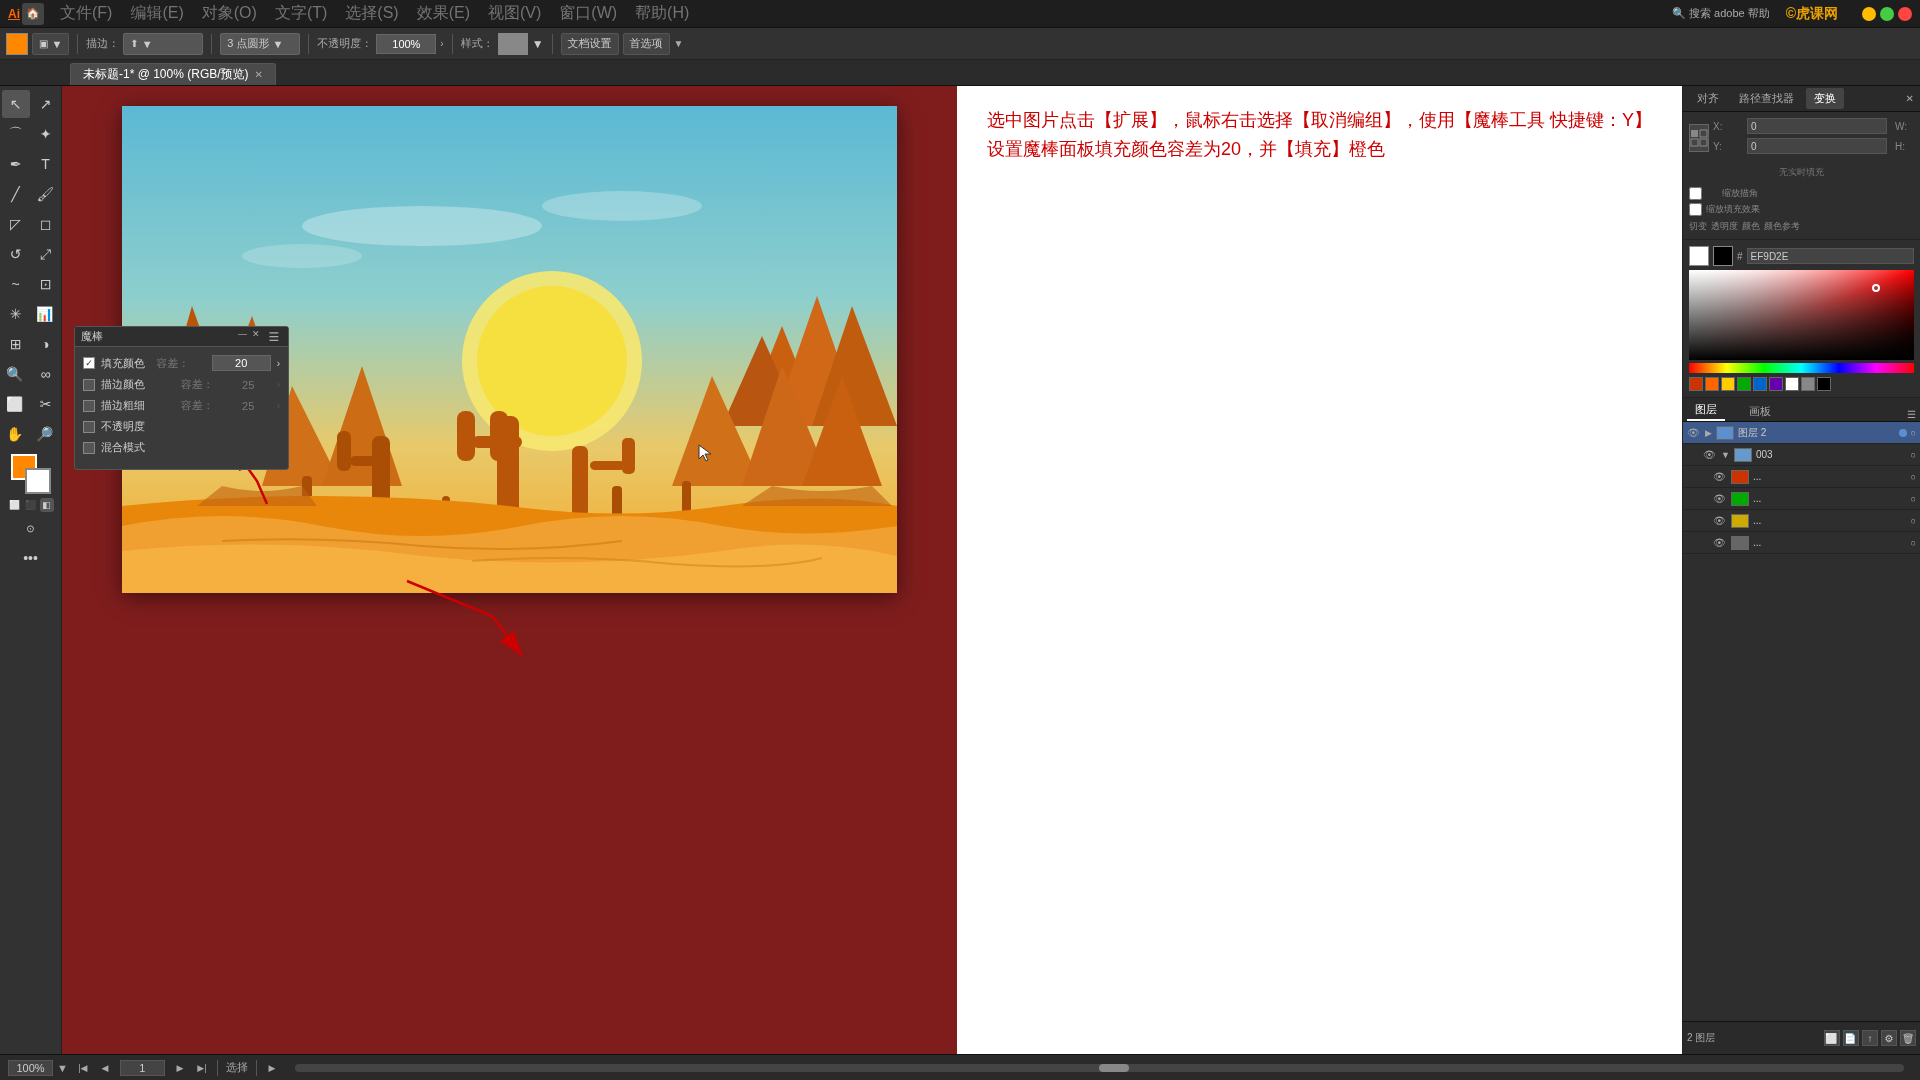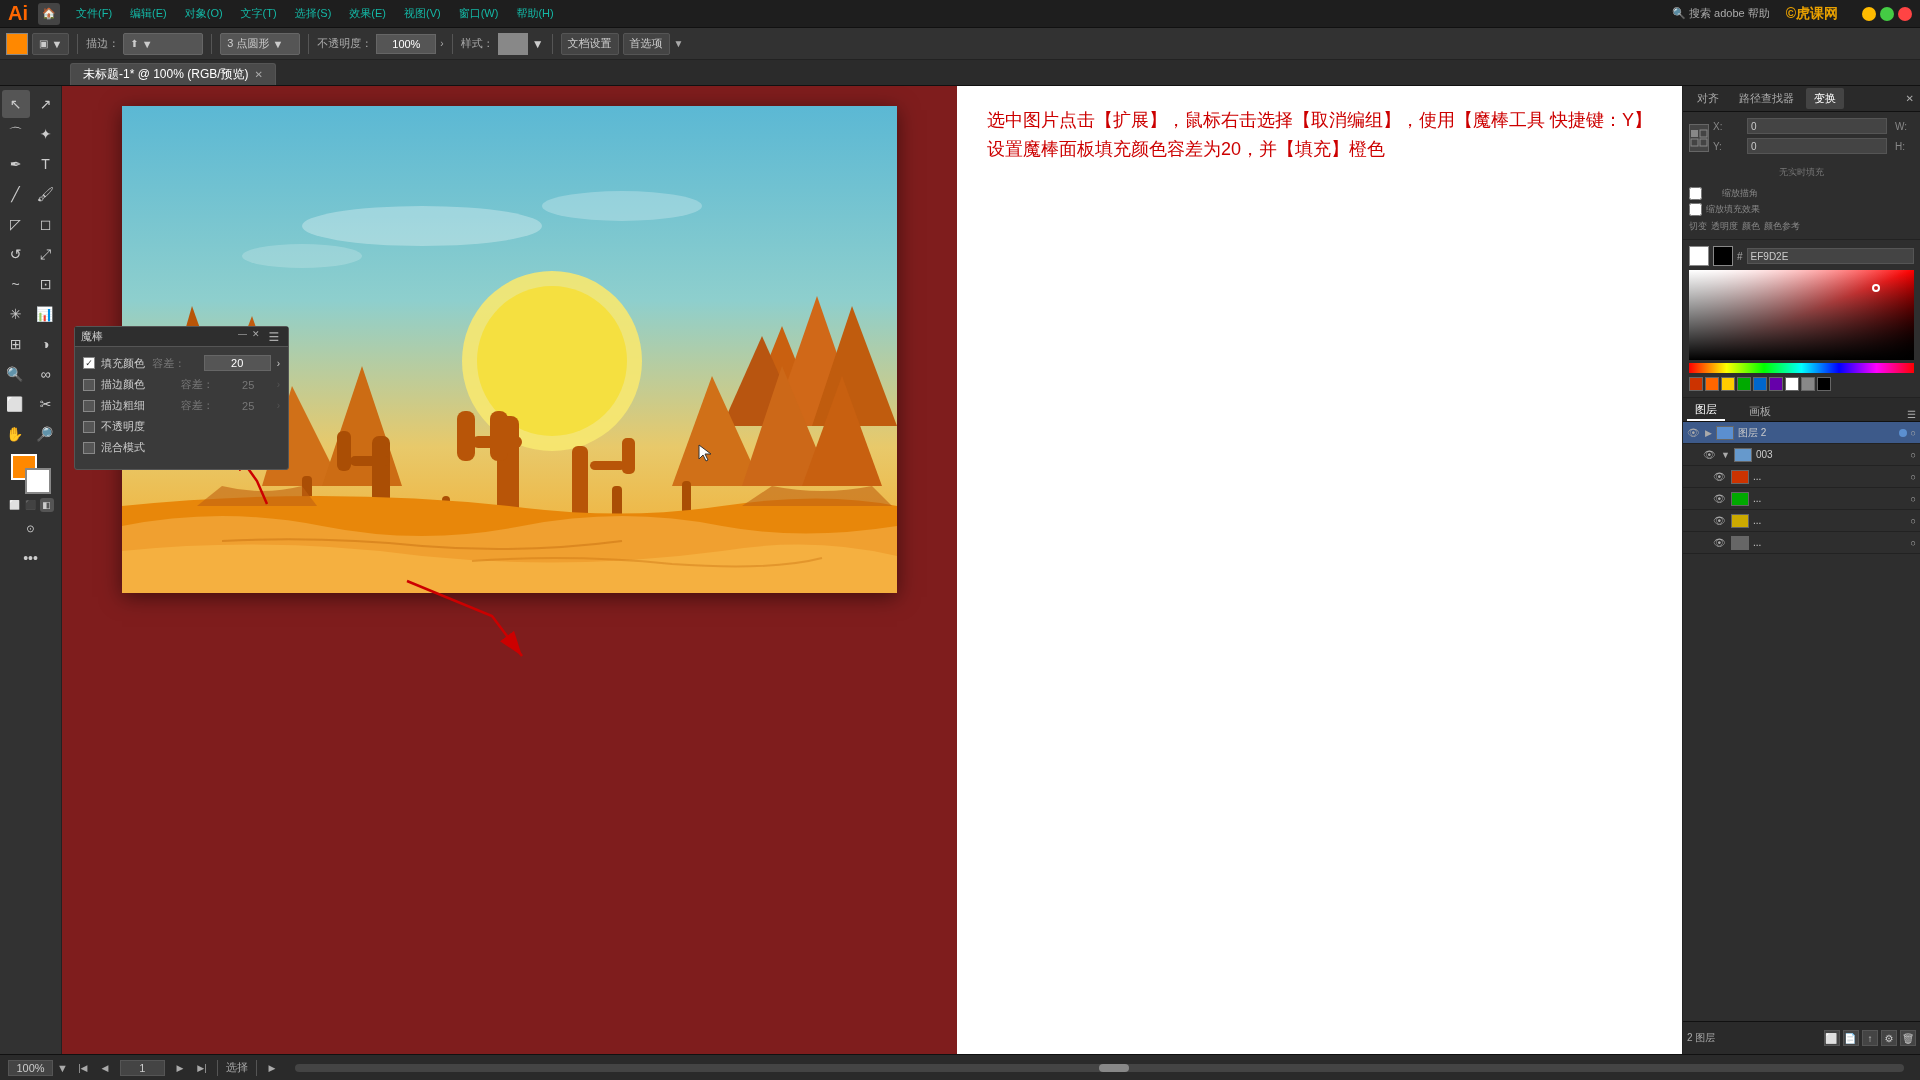--- a/index.html
+++ b/index.html
@@ -19,35 +19,35 @@
       background: #1e1e1e;
       display: flex;
       align-items: center;
       padding: 0 8px;
       gap: 2px;
       border-bottom: 1px solid #111;
     }
     .menu-bar .app-logo {
       color: #ff6600;
       font-weight: bold;
-      font-size: 20px;
-      margin-right: 8px;
+      font-size: 12px;
+      text-decoration: underline;
     }
     .menu-bar .home-icon {
       width: 22px; height: 22px;
       background: #444;
       border-radius: 3px;
       display: flex; align-items: center; justify-content: center;
       margin-right: 6px;
       font-size: 11px;
     }
     .menu-item {
       padding: 2px 8px;
-      color: #14b8a6;
-      font-size: 11px;
+      color: #737373;
+      font-size: 16px;
       cursor: pointer;
     }
     .menu-bar-right {
       margin-left: auto;
       display: flex;
       align-items: center;
       gap: 16px;
     }
     .watermark {
       color: #e8a000;
@@ -309,21 +309,21 @@
       align-items: center;
       margin-bottom: 6px;
       gap: 6px;
     }
     .panel-label {
       font-size: 11px;
       color: #ccc;
       flex: 1;
     }
     .panel-input {
-      width: 67px;
+      width: 59px;
       height: 16px;
       background: #555;
       border: 1px solid #666;
       color: #fff;
       font-size: 11px;
       padding: 0 3px;
       text-align: center;
     }
     .panel-arrow {
       color: #ccc;

